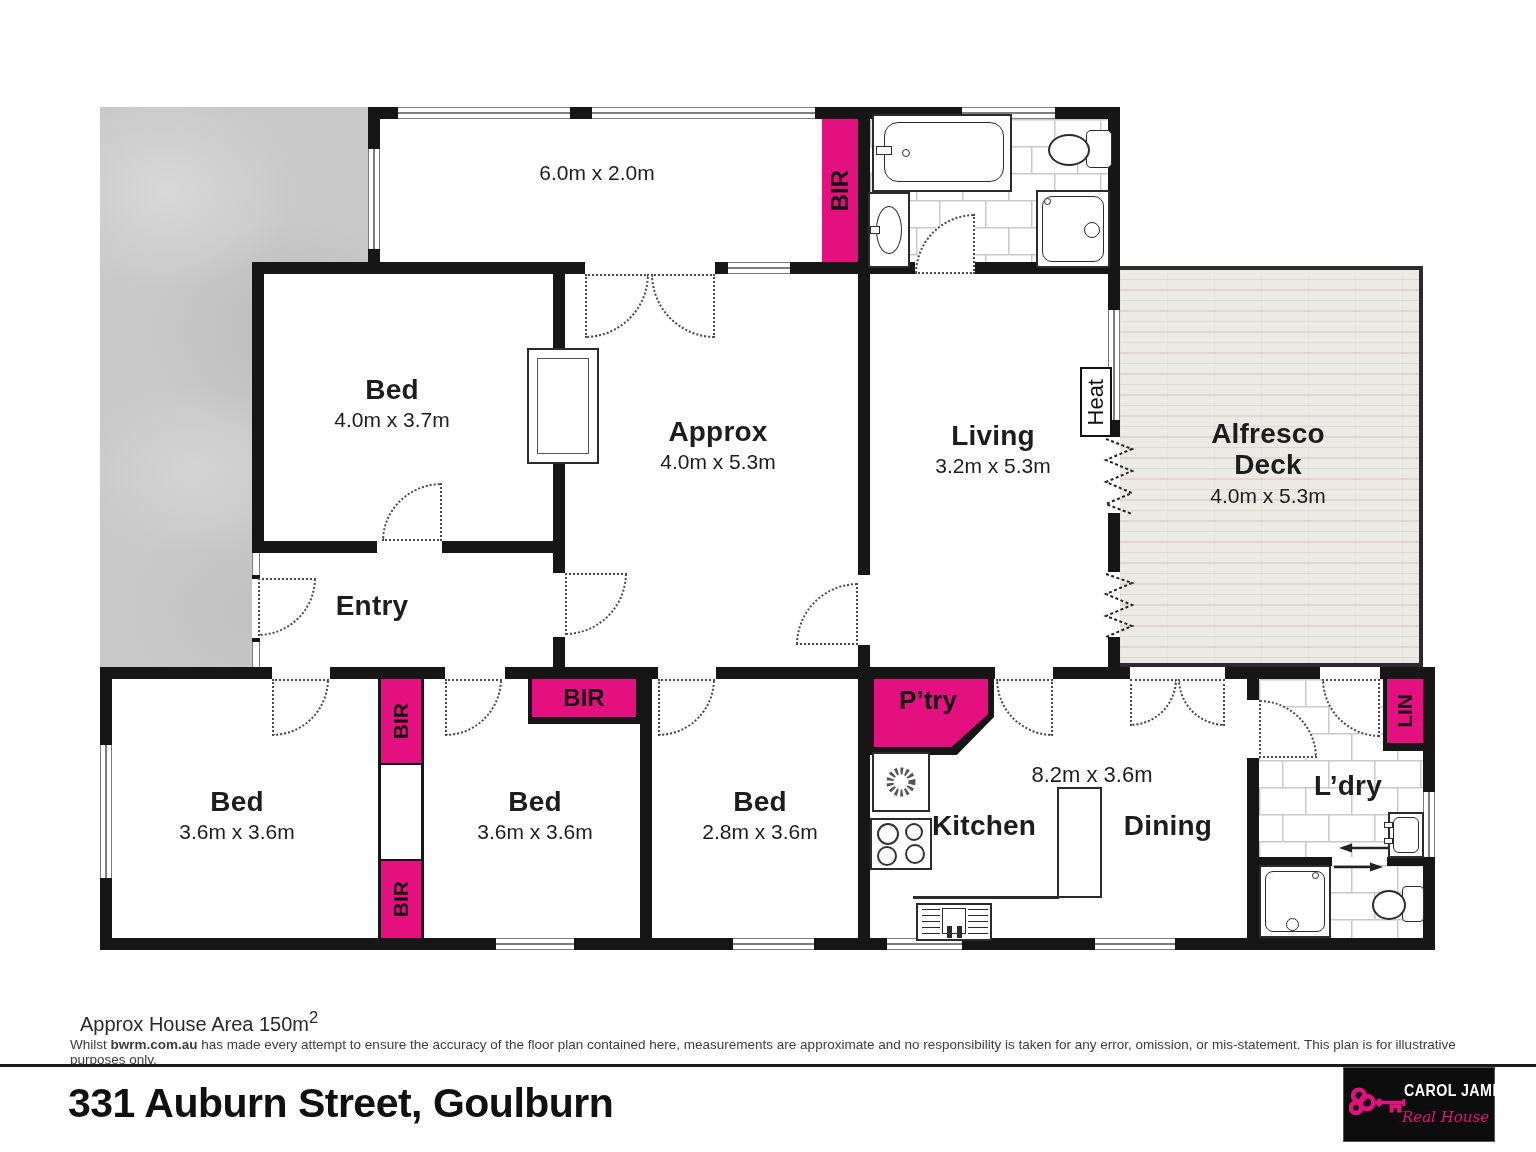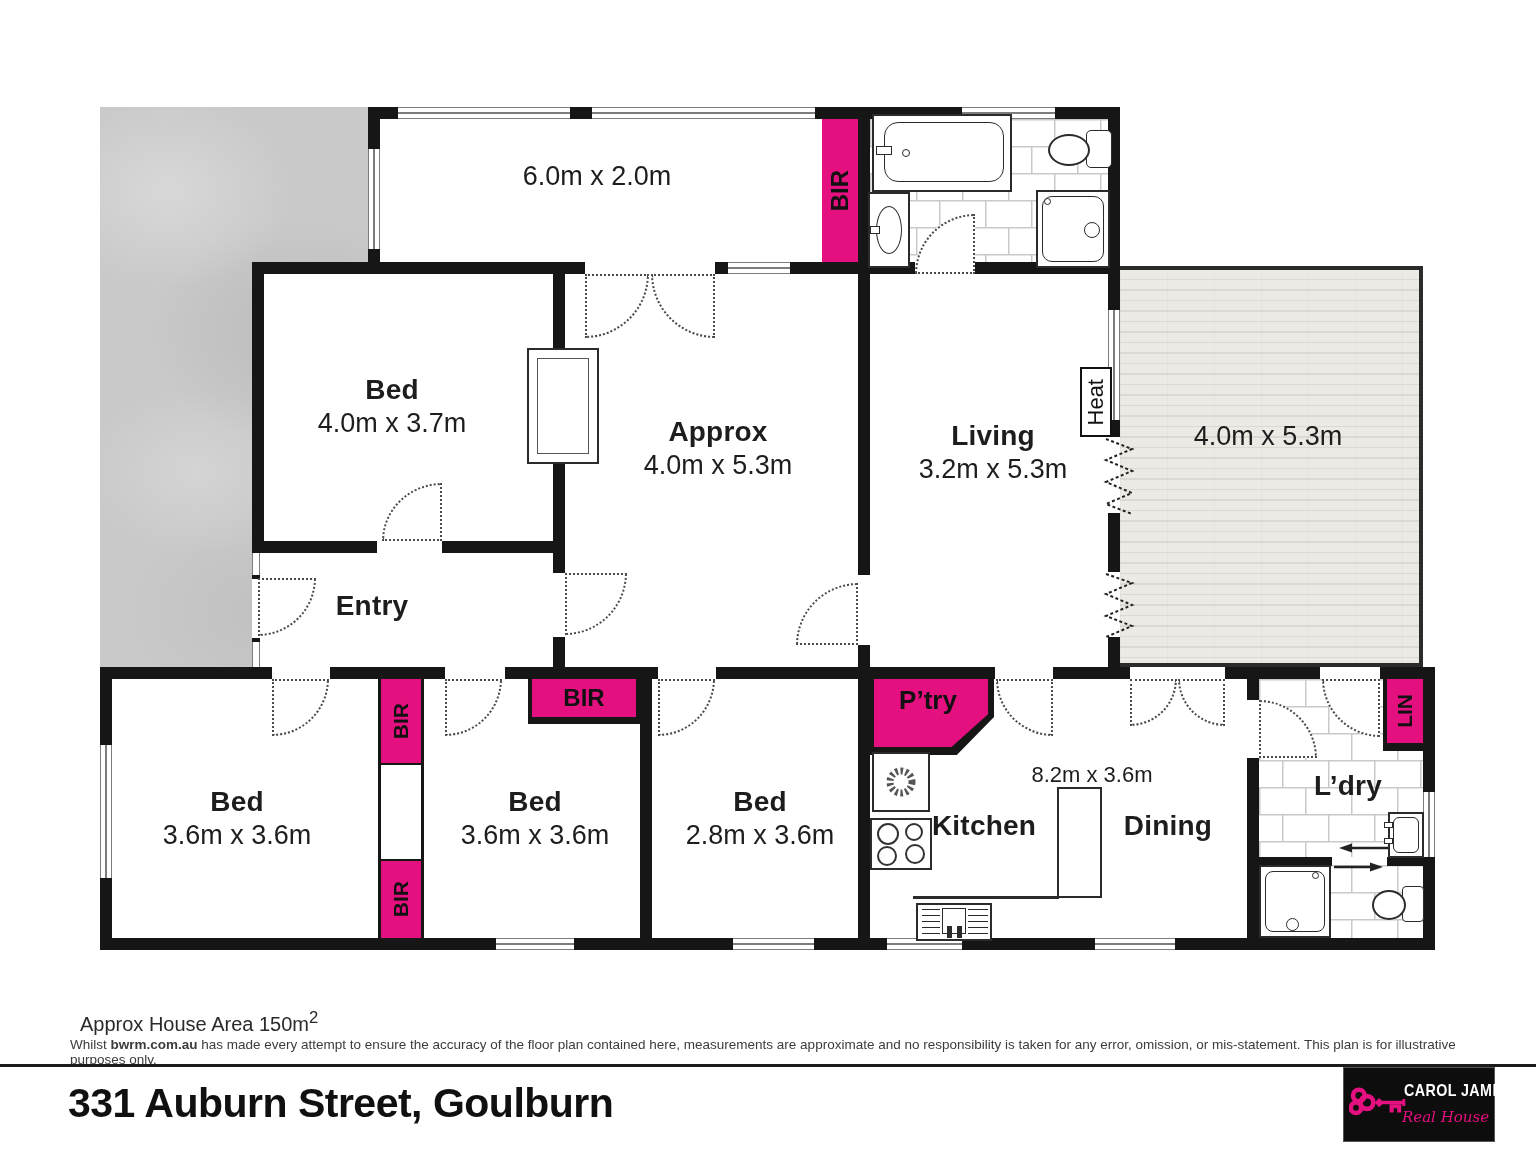--- a/index.html
+++ b/index.html
@@ -23,21 +23,21 @@
     radial-gradient(180px 140px at 25% 15%,#d8d8d8,transparent 70%),
     radial-gradient(220px 160px at 75% 40%,#bbbbbb,transparent 70%),
     radial-gradient(160px 120px at 35% 65%,#d4d4d4,transparent 70%),
     radial-gradient(200px 150px at 60% 90%,#c1c1c1,transparent 70%),
     #c9c9c9;
     clip-path:polygon(0 0,268px 0,268px 163px,152px 163px,152px 560px,0 560px);}
   .deck{background:repeating-linear-gradient(90deg,rgba(0,0,0,.025) 0 1px,rgba(255,255,255,0) 1px 47px),
         repeating-linear-gradient(180deg,#eceae5 0 9px,#ddd8d2 9px 10.5px);}
   .lbl{position:absolute;text-align:center;color:#1d1d1d;line-height:1.12;}
   .nm{display:block;font-size:28px;font-weight:700;letter-spacing:.2px;}
-  .dm{display:block;font-size:27px;font-weight:400;margin-top:3px;}
+  .dm{display:block;font-size:21px;font-weight:400;margin-top:3px;}
   .vwrap{position:absolute;display:flex;align-items:center;justify-content:center;}
   .vwrap>span{writing-mode:vertical-rl;transform:rotate(180deg);font-weight:700;color:#111;}
   .mk{position:absolute;display:flex;align-items:center;justify-content:center;font-weight:700;color:#111;}
   .footer-area{position:absolute;left:70px;top:1008px;font-size:20px;color:#2a2a2a;margin-left:10px;}
   .footer-disc{position:absolute;left:70px;top:1037px;font-size:13.5px;color:#3c3c3c;width:1430px;}
   .footer-line{position:absolute;left:0;top:1064px;width:1536px;height:3px;background:#1b1b1b;}
   .footer-addr{position:absolute;left:68px;top:1080px;font-size:41px;font-weight:700;color:#101010;letter-spacing:-.5px;}
   .logo{position:absolute;left:1343px;top:1067px;width:152px;height:75px;background:#0d0d0d;border:1px solid #555;box-sizing:border-box;}
   .logo-name{position:absolute;left:60px;top:13px;color:#fff;font-size:17px;font-weight:700;transform:scaleX(.84);transform-origin:left;white-space:nowrap;letter-spacing:.5px;}
   .logo-tag{position:absolute;left:58px;top:40px;color:#E5107F;font-size:15px;font-style:italic;font-family:"DejaVu Serif",serif;white-space:nowrap;}
@@ -263,20 +263,21 @@
   </div>
   <div class="lbl" style="left:618px;top:416px;width:200px">
     <span class="nm">Approx</span>
       <span class="dm">4.0m x 5.3m</span>
   </div>
   <div class="lbl" style="left:893px;top:420px;width:200px">
     <span class="nm">Living</span>
       <span class="dm">3.2m x 5.3m</span>
   </div>
   <div class="lbl" style="left:1158px;top:418px;width:220px">
+    <span class="nm" style="width:150px;margin:0 auto">Alfresco Deck</span>
       <span class="dm">4.0m x 5.3m</span>
   </div>
   <div class="lbl" style="left:302px;top:590px;width:140px">
     <span class="nm">Entry</span>
   </div>
   <div class="lbl" style="left:137px;top:786px;width:200px">
     <span class="nm">Bed</span>
       <span class="dm">3.6m x 3.6m</span>
   </div>
   <div class="lbl" style="left:435px;top:786px;width:200px">

